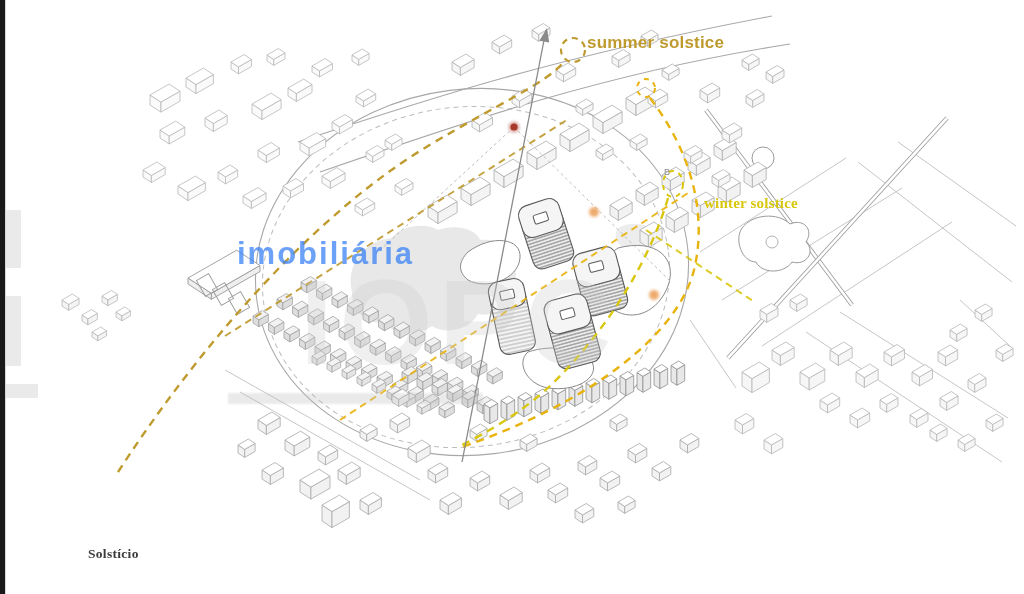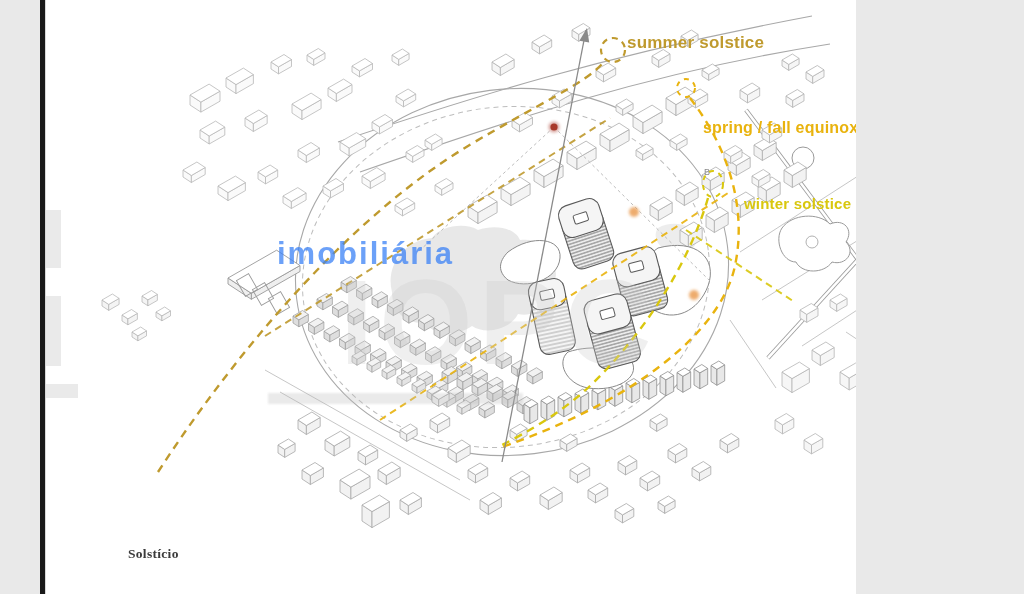--- a/index.html
+++ b/index.html
@@ -1,24 +1,24 @@
 <!DOCTYPE html>
 <html><head>
 <meta charset="utf-8">
 <style>
   html,body{margin:0;padding:0;background:#e9e9e9;}
-  .stage{position:relative;width:816px;height:594px;background:#ffffff;overflow:hidden;
-         font-family:"Liberation Sans",sans-serif;margin-left:40px;}
+  .stage{position:relative;width:1024px;height:594px;background:#ffffff;overflow:hidden;
+         font-family:"Liberation Sans",sans-serif;}
   .edge-bar{position:absolute;left:0;top:0;width:5px;height:594px;background:#191919;}
   .edge-line{position:absolute;left:5px;top:0;width:1px;height:594px;background:#d8d8d8;}
   svg.drawing{position:absolute;left:0;top:0;}
   .lbl{position:absolute;white-space:nowrap;font-weight:600;letter-spacing:.2px;}
   .lbl-summer{left:587px;top:33px;font-size:17px;}
   .lbl-equinox{left:663px;top:119px;font-size:16px;}
-  .lbl-winter{left:704px;top:195px;font-size:15px;}
+  .lbl-winter{left:704px;top:195px;font-size:15px;font-family:Liberation Serif, serif;}
   .pt-b{position:absolute;left:664px;top:167px;font-size:9px;color:#8a8a8a;}
   .wm1{position:absolute;left:237px;top:236px;font-size:31px;font-weight:600;letter-spacing:2px;
        color:#3b82f6;opacity:.75;}
   .wm2{position:absolute;left:300px;top:262px;font-size:120px;font-weight:700;letter-spacing:6px;
        color:#cccccc;opacity:.30;line-height:1;}
   .wm3{position:absolute;left:228px;top:393px;width:255px;height:11px;
        background:rgba(185,185,185,.30);filter:blur(1px);}
   .wm-frag{position:absolute;background:rgba(195,195,195,.35);}
   .caption{position:absolute;left:88px;top:546px;width:760px;}
   .caption h3{margin:0;font-family:"Liberation Serif",serif;font-size:13.5px;font-weight:700;
@@ -665,21 +665,20 @@
       <line x1="646" y1="230" x2="756" y2="303" stroke="#d9c70e" stroke-width="2" stroke-dasharray="7 5" opacity="0.9"></line>
       <line x1="462" y1="462" x2="546" y2="30" stroke="#8a8a8a" stroke-width="1.3"></line>
       <polygon points="547,28 549.2,42.6 539.4,40.7" fill="#8a8a8a"></polygon>
       <circle cx="514" cy="127" r="5.5" fill="#a8392a" opacity="0.45" filter="url(#soft)"></circle>
       <circle cx="514" cy="127" r="3.6" fill="#a8392a"></circle>
       <circle cx="594" cy="212" r="5" fill="#e8913c" opacity="0.75" filter="url(#soft)"></circle>
       <circle cx="654" cy="295" r="5" fill="#e8913c" opacity="0.75" filter="url(#soft)"></circle>
     </svg>
 
   <div class="lbl lbl-summer" style="color: rgb(191, 154, 46);">summer solstice</div>
-  <div class="lbl lbl-equinox" style="color: rgb(233, 179, 14);">spring / fall equinox</div>
   <div class="lbl lbl-winter" style="color: rgb(217, 199, 14);">winter solstice</div>
 
   <div class="pt-b">B</div>
 
   <div class="wm1">imobiliária</div>
   <div class="wm2">IOPC</div>
   <div class="wm3"></div>
   <div class="wm-frag" style="left:6px;top:210px;width:15px;height:58px;"></div>
   <div class="wm-frag" style="left:6px;top:296px;width:15px;height:70px;"></div>
   <div class="wm-frag" style="left:6px;top:384px;width:32px;height:14px;"></div>

